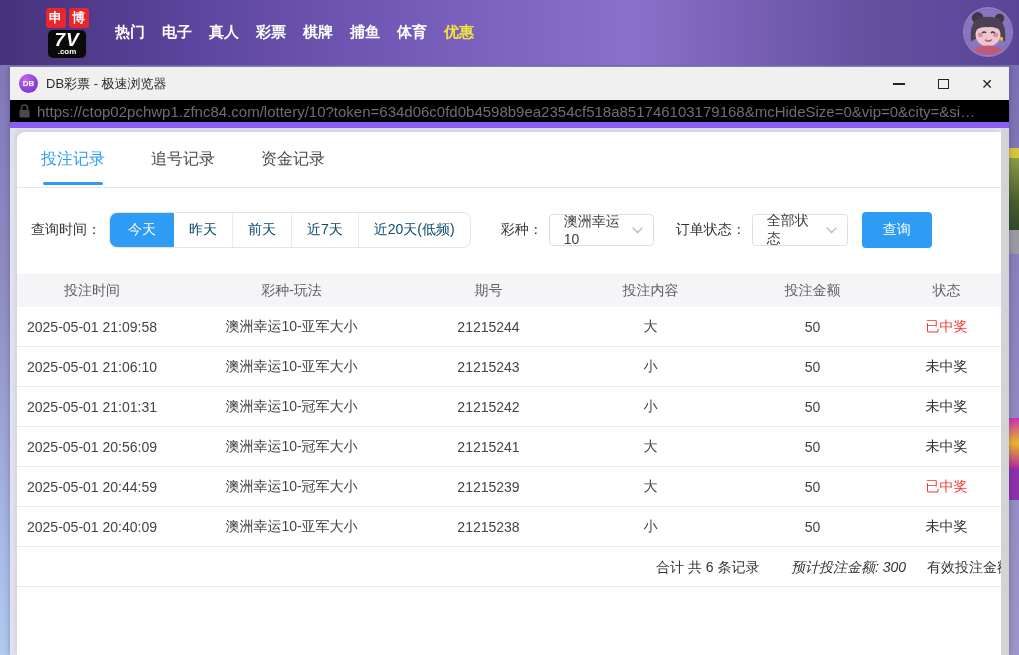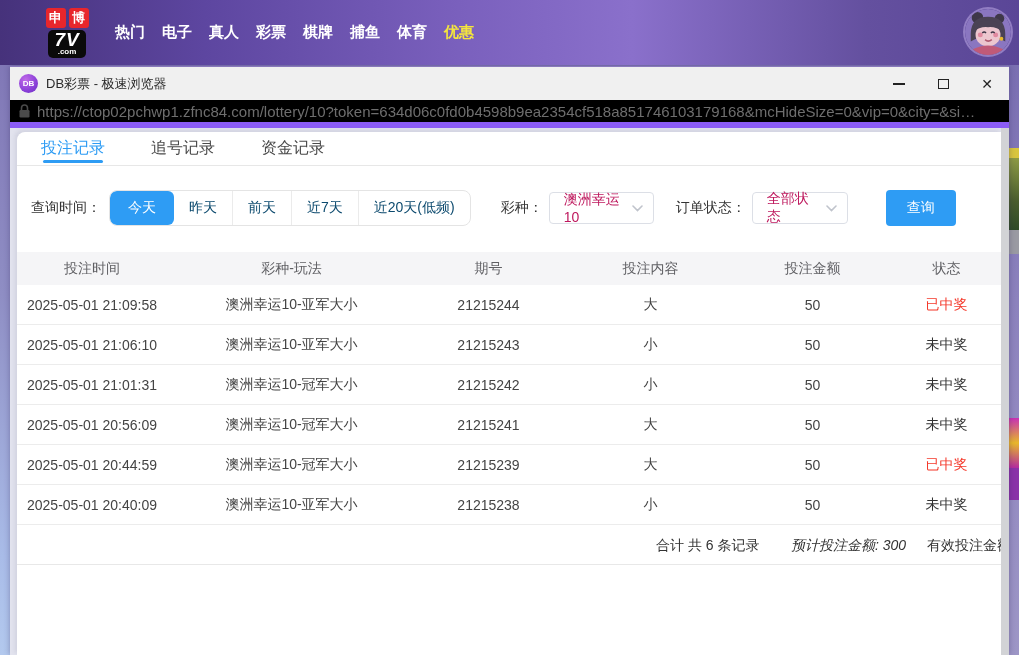--- a/index.html
+++ b/index.html
@@ -42,43 +42,43 @@
   .glyph-close { font-size:14px; color:#222; line-height:1; }
   .urlbar { height:28px; background:#000000; border-bottom:6px solid #8b5cf6; display:flex; align-items:center; padding-left:9px; }
   .url-text { font-size:15px; color:#6e6e6e; margin-left:7px; white-space:nowrap; overflow:hidden; }
 
   
   .content { position:relative; height:527px; background:#e2e3ee; overflow:hidden; }
   .panel { position:absolute; left:7px; top:4px; width:984px; bottom:0; background:#fff;
     border-radius:8px 0 0 0; box-shadow:-2px -2px 4px rgba(60,60,100,.10); overflow:hidden; }
   .scrollbar { position:absolute; right:0; top:0; bottom:0; width:8px; background:#d2d3d6; cursor:pointer; }
 
-  .tabs { display:flex; height:34px; align-items:center; border-bottom:1px solid #e7e7e7; padding-left:24px; }
+  .tabs { display:flex; height:56px; align-items:center; border-bottom:1px solid #e7e7e7; padding-left:24px; }
   .tab { position:relative; height:100%; display:flex; align-items:center; margin-right:46px;
     font-size:16px; color:#4a4a4a; cursor:pointer; }
   .tab.active { color:var(--accent,#2e9cf4); }
   .tab-underline { position:absolute; left:2px; bottom:2px; width:60px; height:3px;
     border-radius:2px; background:var(--accent,#2e9cf4); }
 
   .filters { display:flex; align-items:center; margin:24px 0 0 14px; height:36px; font-size:14px; color:#333; }
   .time-group { display:inline-flex; align-items:stretch; height:36px; border:1px solid #e4e4e4;
     border-radius:8px; overflow:hidden; margin-left:8px; }
   .time-opt { padding:0 15px; display:flex; align-items:center; font-size:14px; color:#0c4a6e;
     cursor:pointer; border-left:1px solid #ebebeb; }
   .time-opt:first-child, .time-opt:nth-child(2) { border-left:none; }
-  .time-opt.active { background:var(--accent,#2e9cf4); color:#fff; border-radius:6px; padding:1px 18px; }
+  .time-opt.active { background:var(--accent,#2e9cf4); color:#fff; border-radius:1px; padding:1px 18px; }
   .flabel.lottery { margin-left:30px; }
   .flabel.status  { margin-left:22px; }
   .select { display:inline-flex; align-items:center; justify-content:space-between; height:32px;
     border:1px solid #dcdfe6; border-radius:4px; padding:0 10px 0 14px; margin-left:6px;
-    font-size:14px; color:#be185d; cursor:pointer; }
+    font-size:14px; color:#404040; cursor:pointer; }
   .select.wide  { width:105px; }
   .select.small { width:96px; }
   .chevron { margin-left:6px; flex:none; }
-  .search-btn { margin-left:38px; width:70px; height:36px; border:none; border-radius:4px;
+  .search-btn { margin-left:14px; width:70px; height:36px; border:none; border-radius:4px;
     background:var(--accent,#2e9cf4); color:#fff; font-size:14px; cursor:pointer;
     font-family:inherit; }
 
   .table { margin-top:26px; }
   .thead, .trow { display:grid; grid-template-columns:150px 235px 145px 165px 145px 1fr; align-items:center;gap:7px; }
   .thead { height:33px; background:#f5f5f7; }
   .thead .cell { font-size:14px; color:#5f5f63; text-align:center; }
   .trow { height:40px; border-bottom:1px solid #ececec; }
   .trow .cell { font-size:14px; color:#444; text-align:center; white-space:nowrap; }
   .cell.status { color:#333; }

